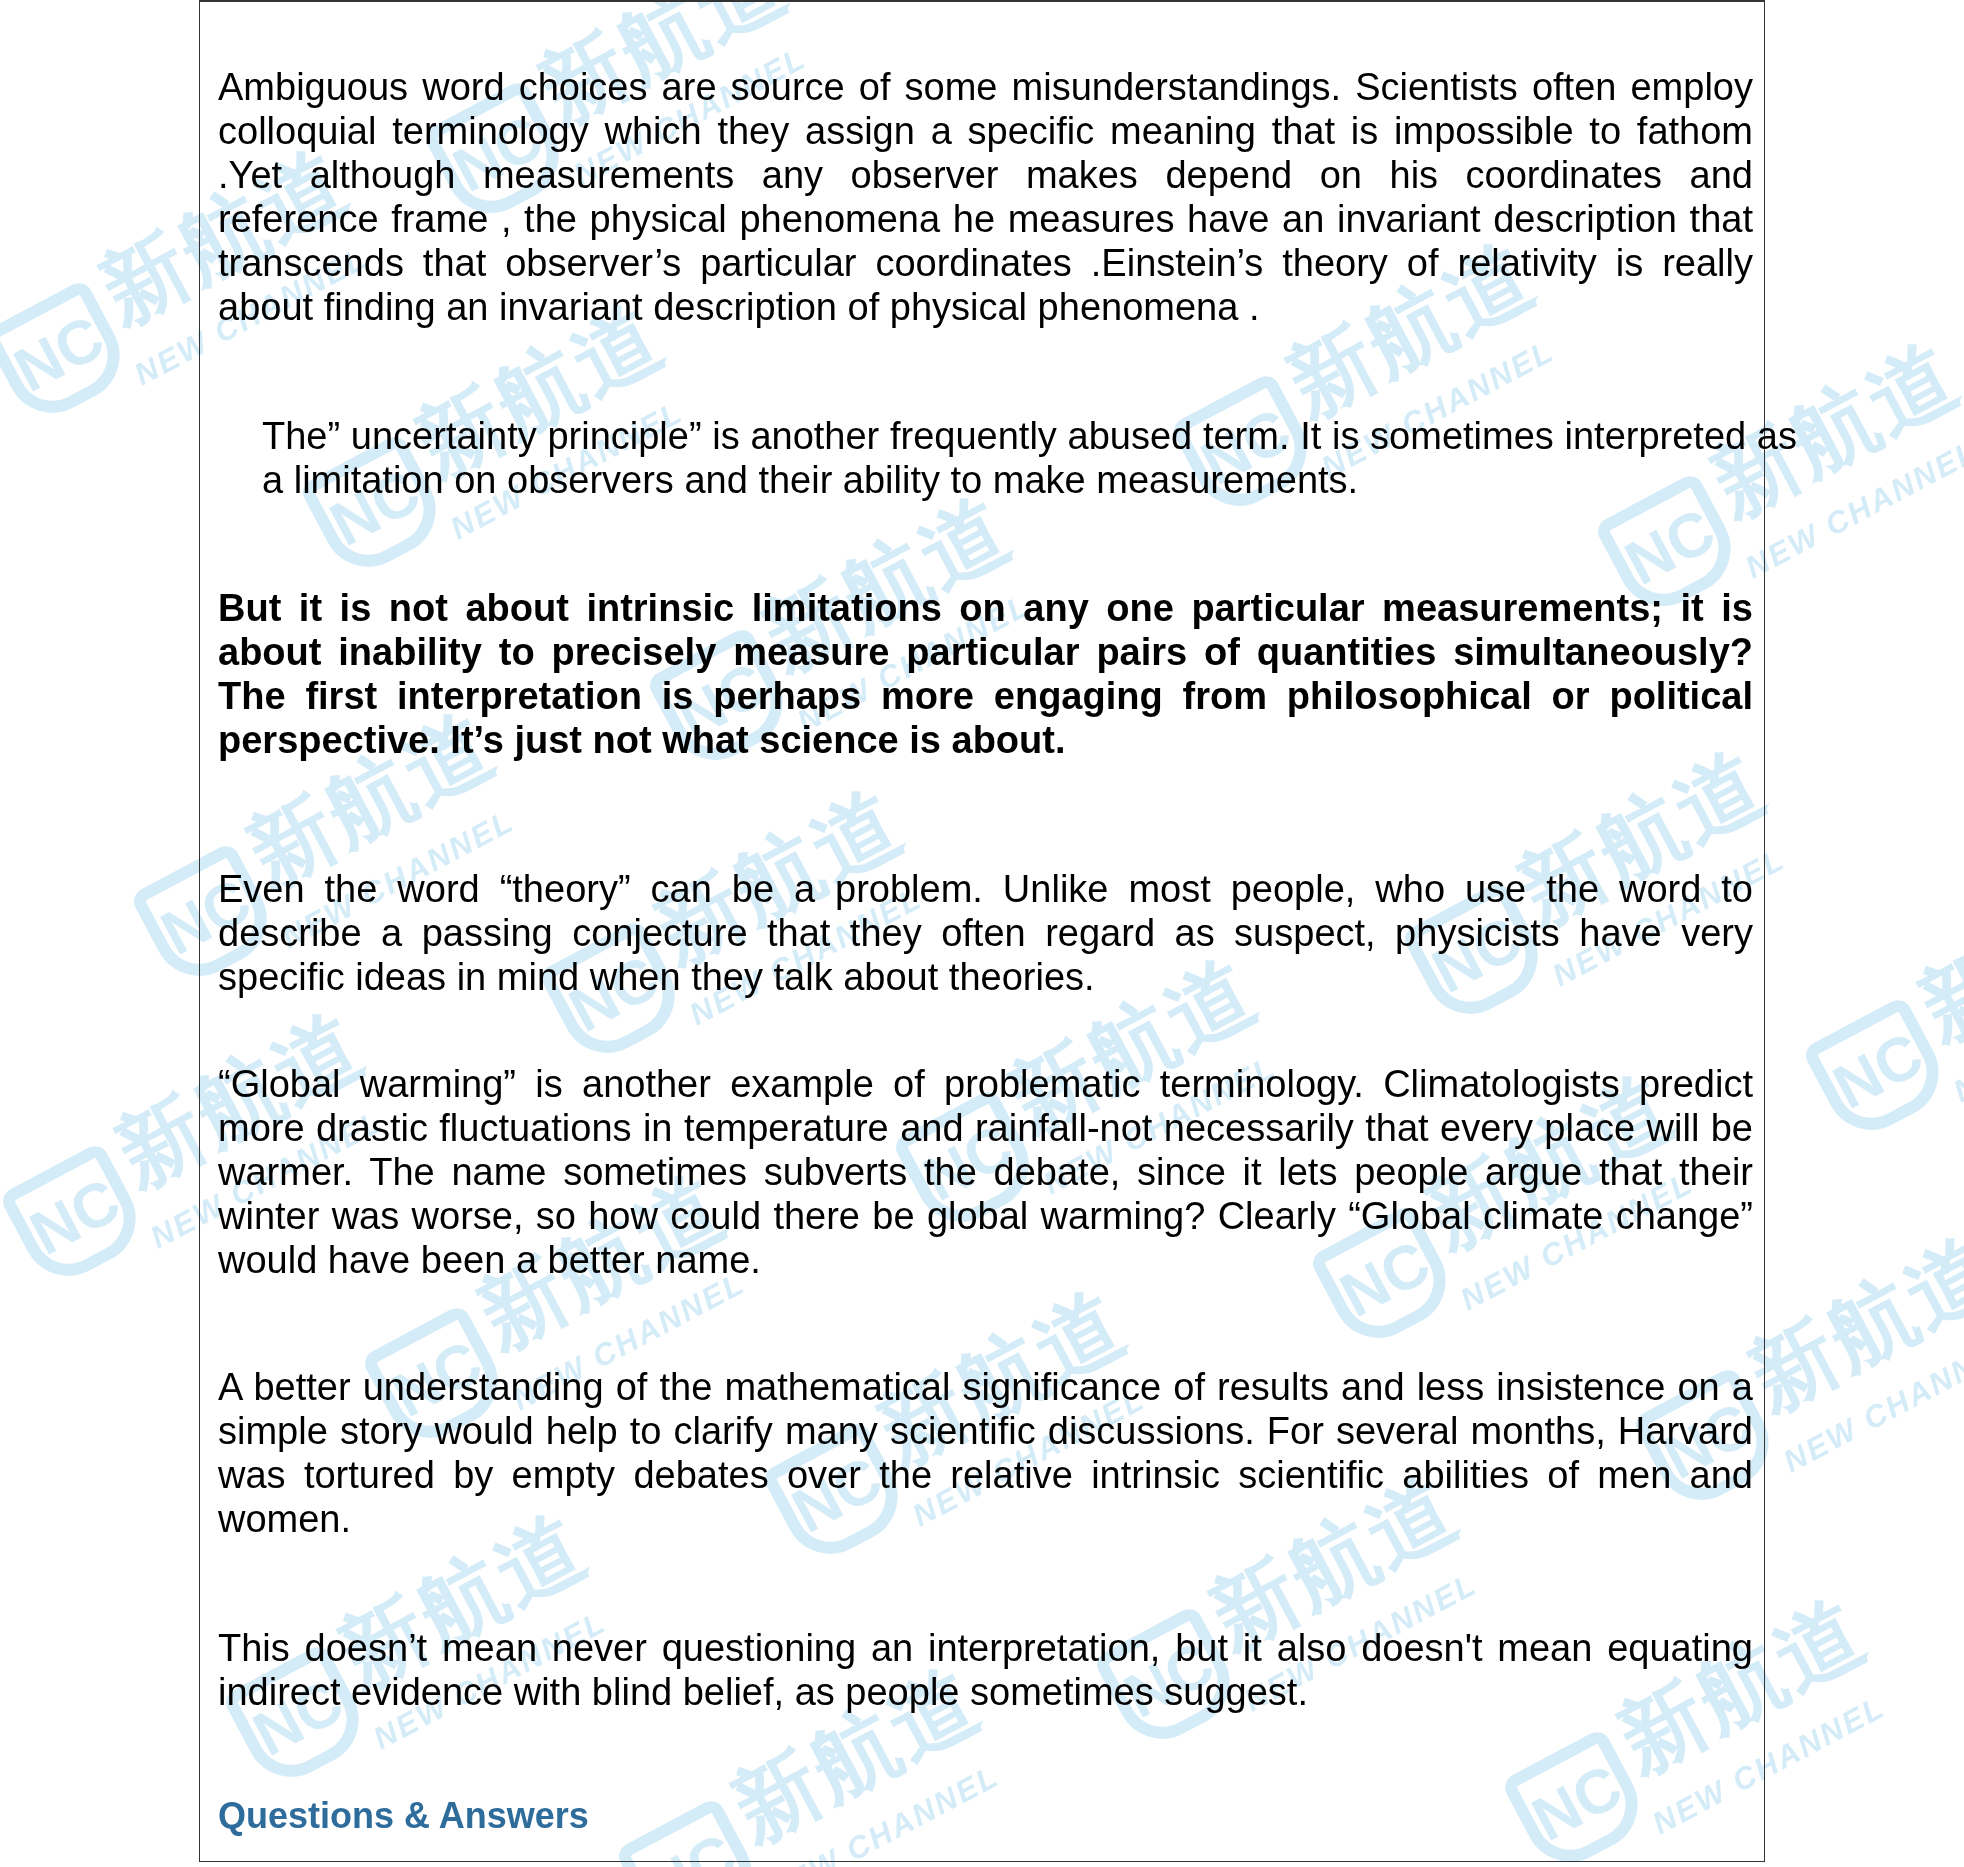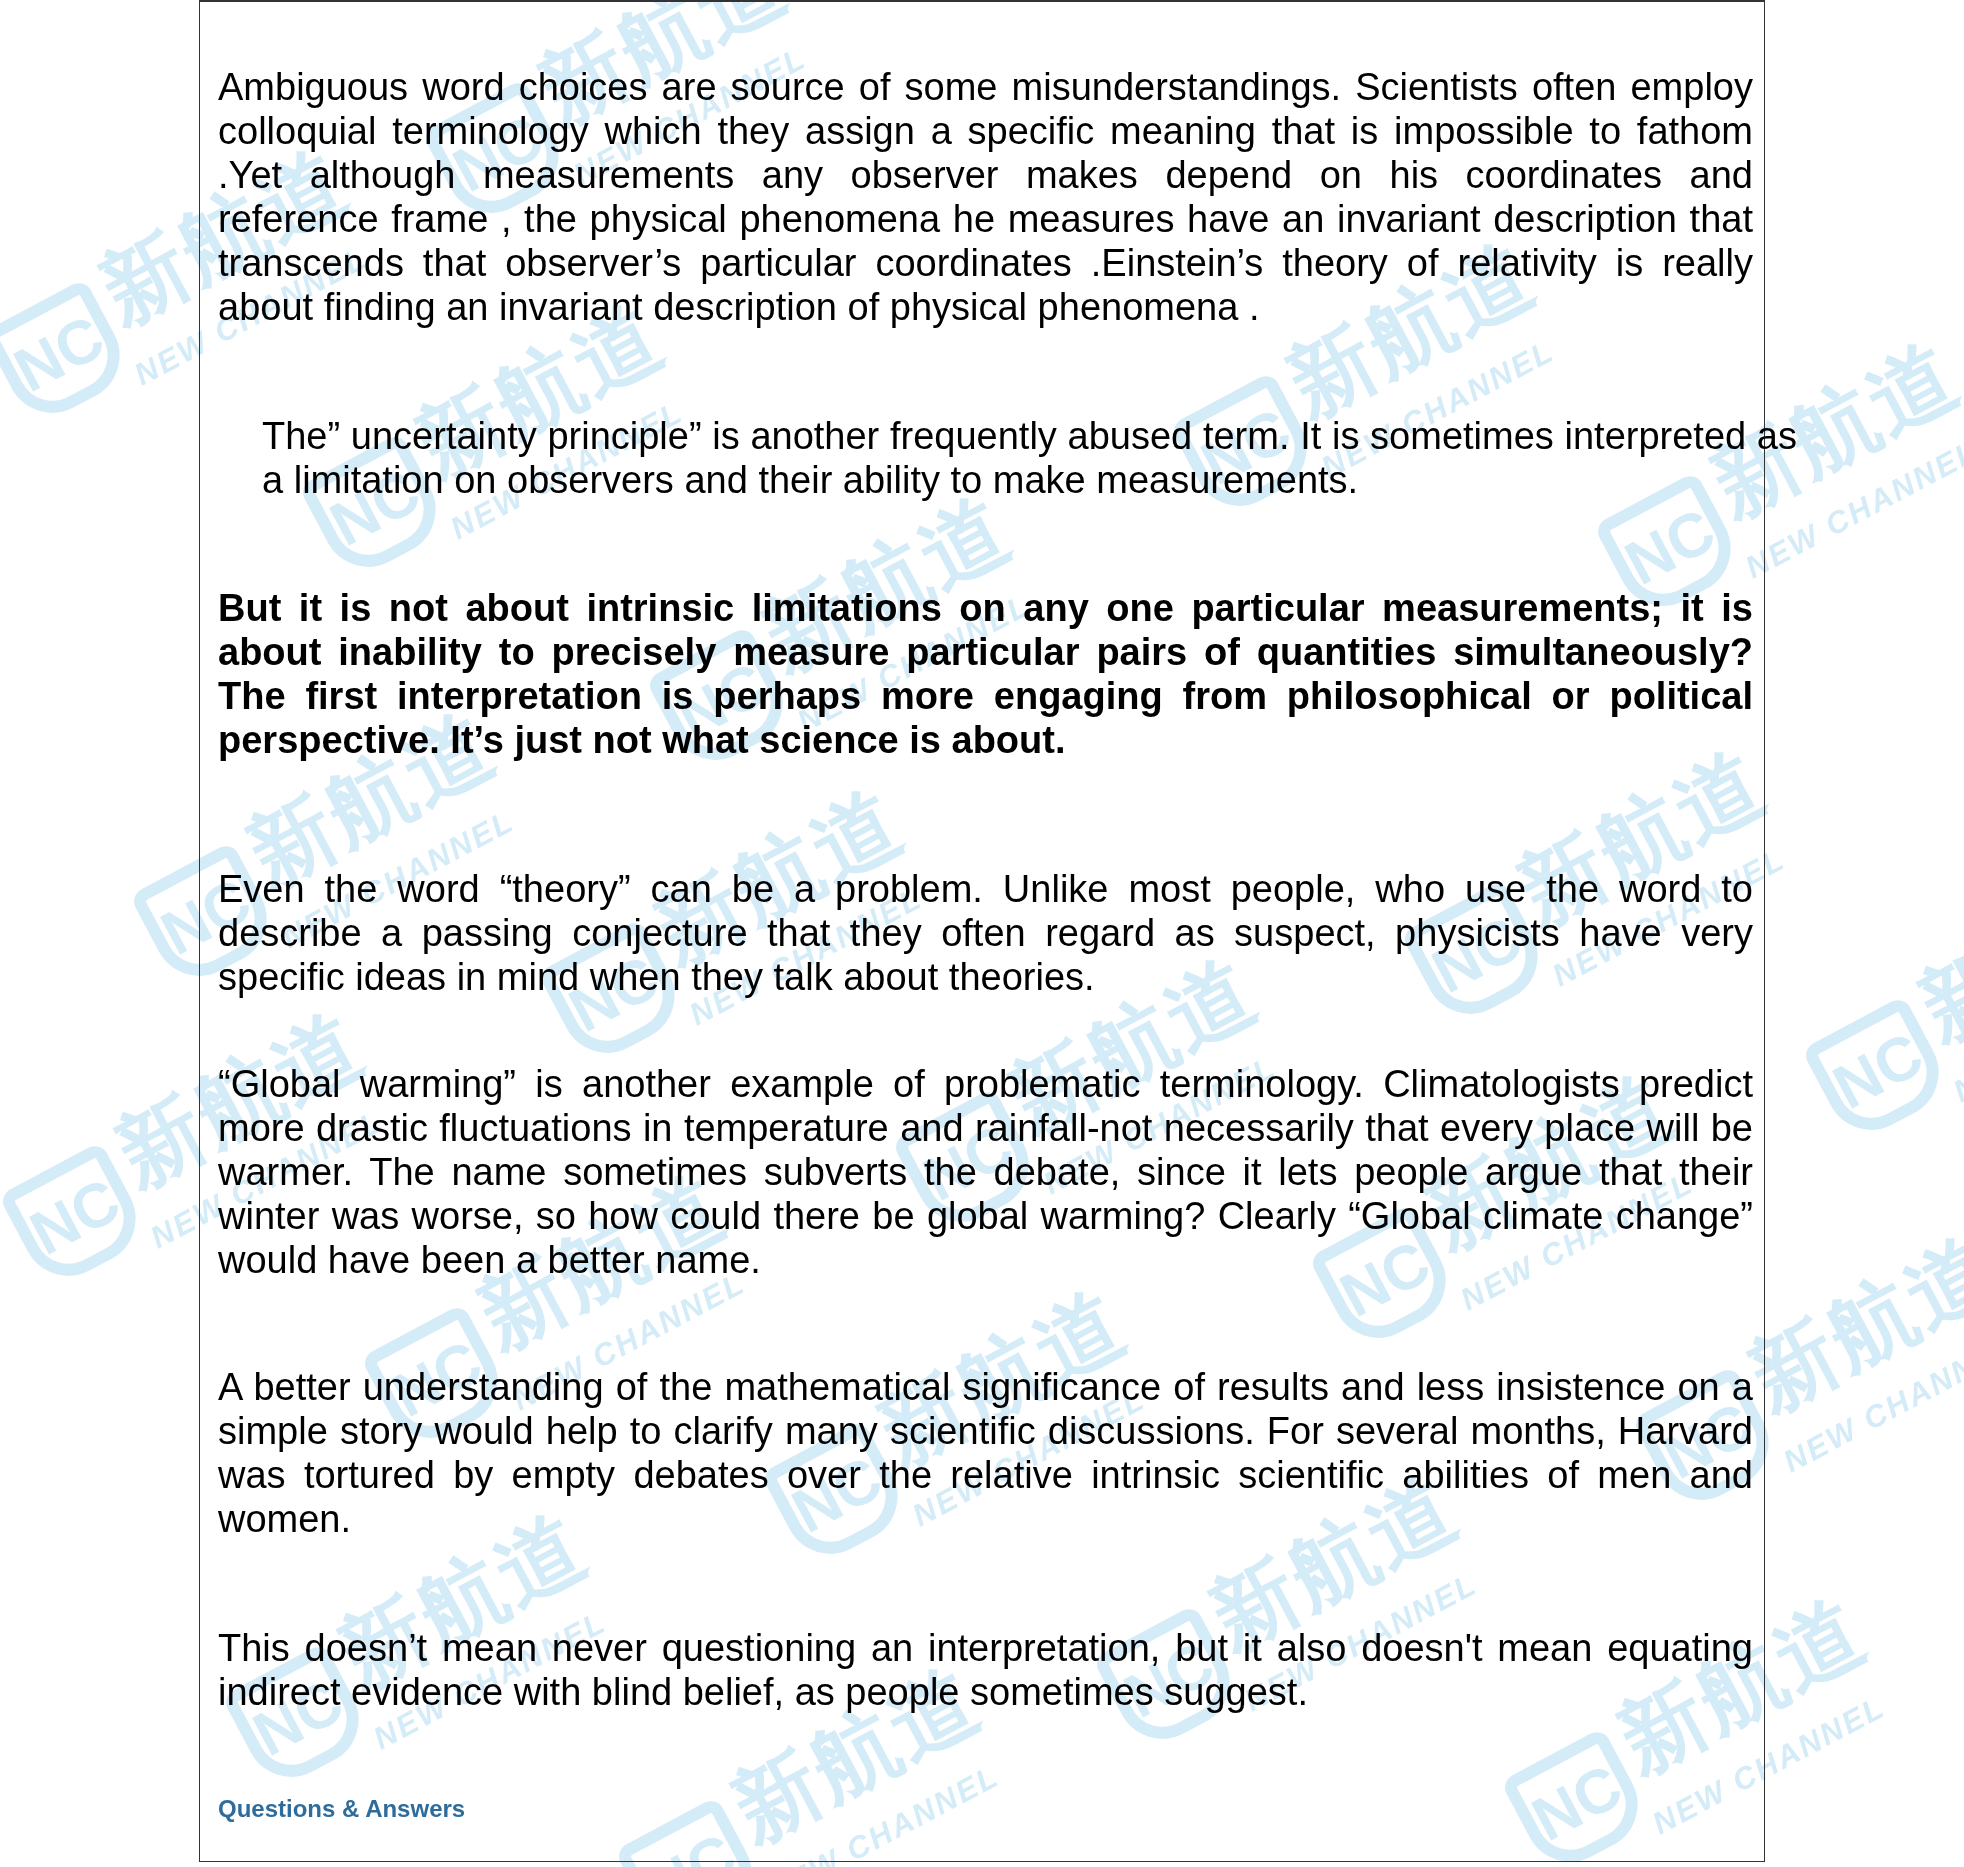--- a/index.html
+++ b/index.html
@@ -8,21 +8,21 @@
   .wm { position:absolute; color:#d4ebf8; transform:rotate(-28deg); transform-origin:left top;
         pointer-events:none; white-space:nowrap; }
   .wm .cn { font-size:85px; font-weight:bold; font-family:"DejaVu Sans", sans-serif; letter-spacing:3.1px; }
   .wm .en { font-size:31px; font-weight:bold; font-style:italic; display:block; margin-left:116px; margin-top:-15.4px; letter-spacing:2.3px; }
   .wm .logo { display:inline-block; width:92px; height:85px; border:12.3px solid #d4ebf8; border-radius:14px 14px 46px 46px;
               font-size:62px; font-weight:bold; text-align:center; line-height:85px; vertical-align:middle; margin-right:10.8px; }
   .frame { position:absolute; left:199px; top:0; width:1566px; height:1862px;
            border:1.5px solid #333; border-top:2.3px solid #333; box-sizing:border-box; }
   .para { position:absolute; left:218px; width:1535px; font-size:38px; line-height:44px;
           color:#000; text-align:justify; margin:0; }
-  .heading { position:absolute; left:218px; top:1795px; font-size:24px; font-weight:bold; color:#2e6c9c; margin:0; }
+  .heading { position:absolute; left:218px; top:1795px; font-size:36px; font-weight:bold; color:#2e6c9c; margin:0; }
 </style>
 </head>
 <body>
 
 <div class="wm" style="left:408px;top:108px;">
   <span class="logo">NC</span><span class="cn">新航道</span>
   <span class="en">NEW CHANNEL</span>
 </div>
 <div class="wm" style="left:-31px;top:308px;">
   <span class="logo">NC</span><span class="cn">新航道</span>

